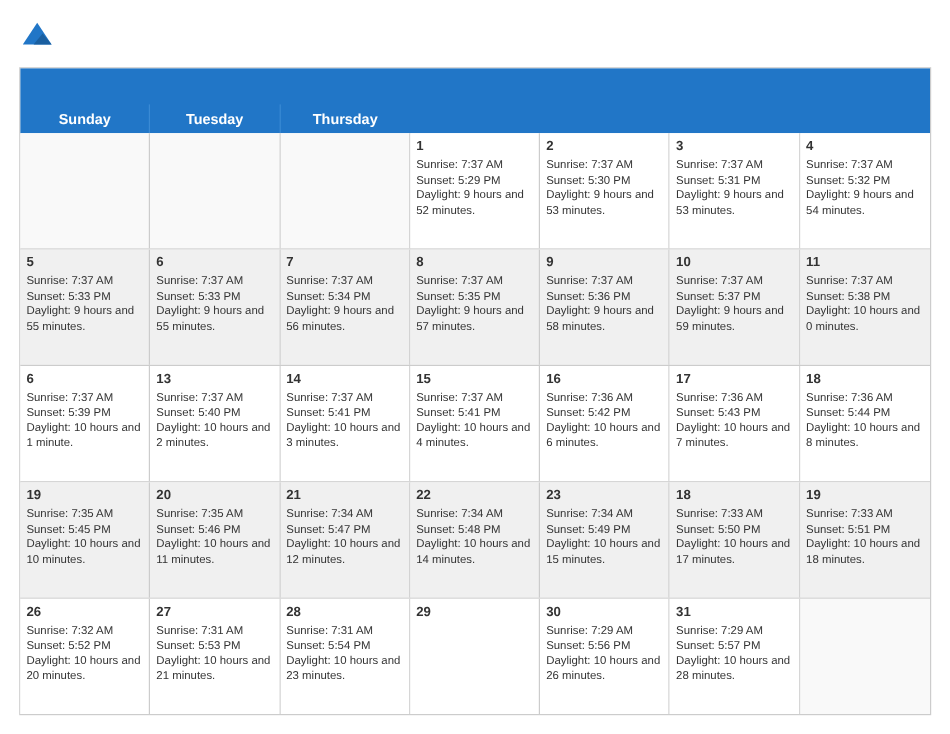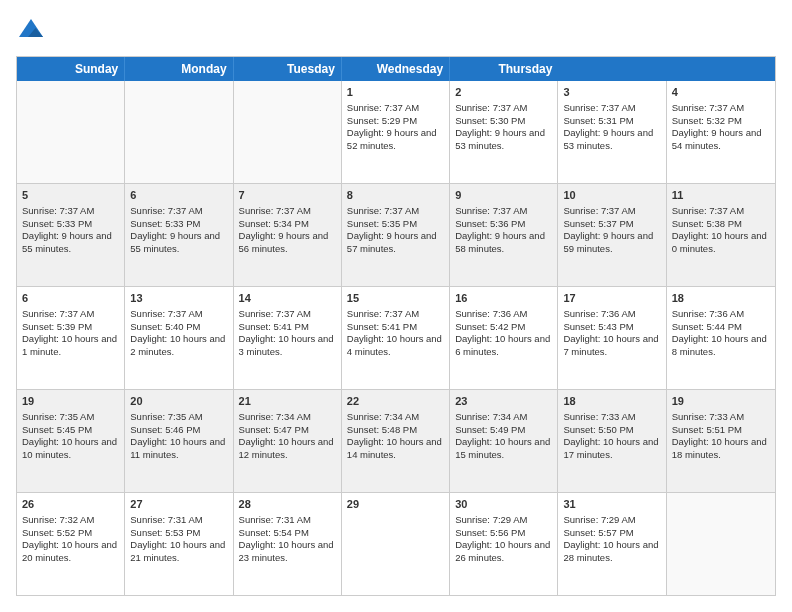--- a/index.html
+++ b/index.html
@@ -69,22 +69,23 @@
     .cal-header {
       display: grid;
       grid-template-columns: repeat(7, 1fr);
       background: #2176c7;
     }
     .cal-header-cell {
       color: #fff;
       font-size: 12px;
       font-weight: bold;
       padding: 5px 6px;
-      text-align: right;
+      text-align: center;
       border-right: 1px solid #3a8ad4;
+      margin-top: 30px;
     }
     .cal-header-cell:last-child { border-right: none; }
     .cal-body {
       flex: 1;
       display: flex;
       flex-direction: column;
     }
     .cal-row {
       flex: 1;
       display: grid;
@@ -128,23 +129,21 @@
     </div>
     <div class="title-block">
       <div class="month-title"></div>
       <div class="location"></div>
     </div>
   </div>
 
   <div class="calendar">
     <div class="cal-header" id="cal-header">
         <div class="cal-header-cell">Sunday</div>
-        <div class="cal-header-cell">Monday</div>
         <div class="cal-header-cell">Tuesday</div>
-        <div class="cal-header-cell">Wednesday</div>
         <div class="cal-header-cell">Thursday</div>
       </div>
     <div class="cal-body" id="cal-body">
         <div class="cal-row">
           <div class="cal-cell empty"></div>
           <div class="cal-cell empty"></div>
           <div class="cal-cell empty"></div>
           <div class="cal-cell"><span class="day-num">1</span><span style="white-space: pre-line;">Sunrise: 7:37 AM
 Sunset: 5:29 PM
 Daylight: 9 hours and 52 minutes.</span></div>

